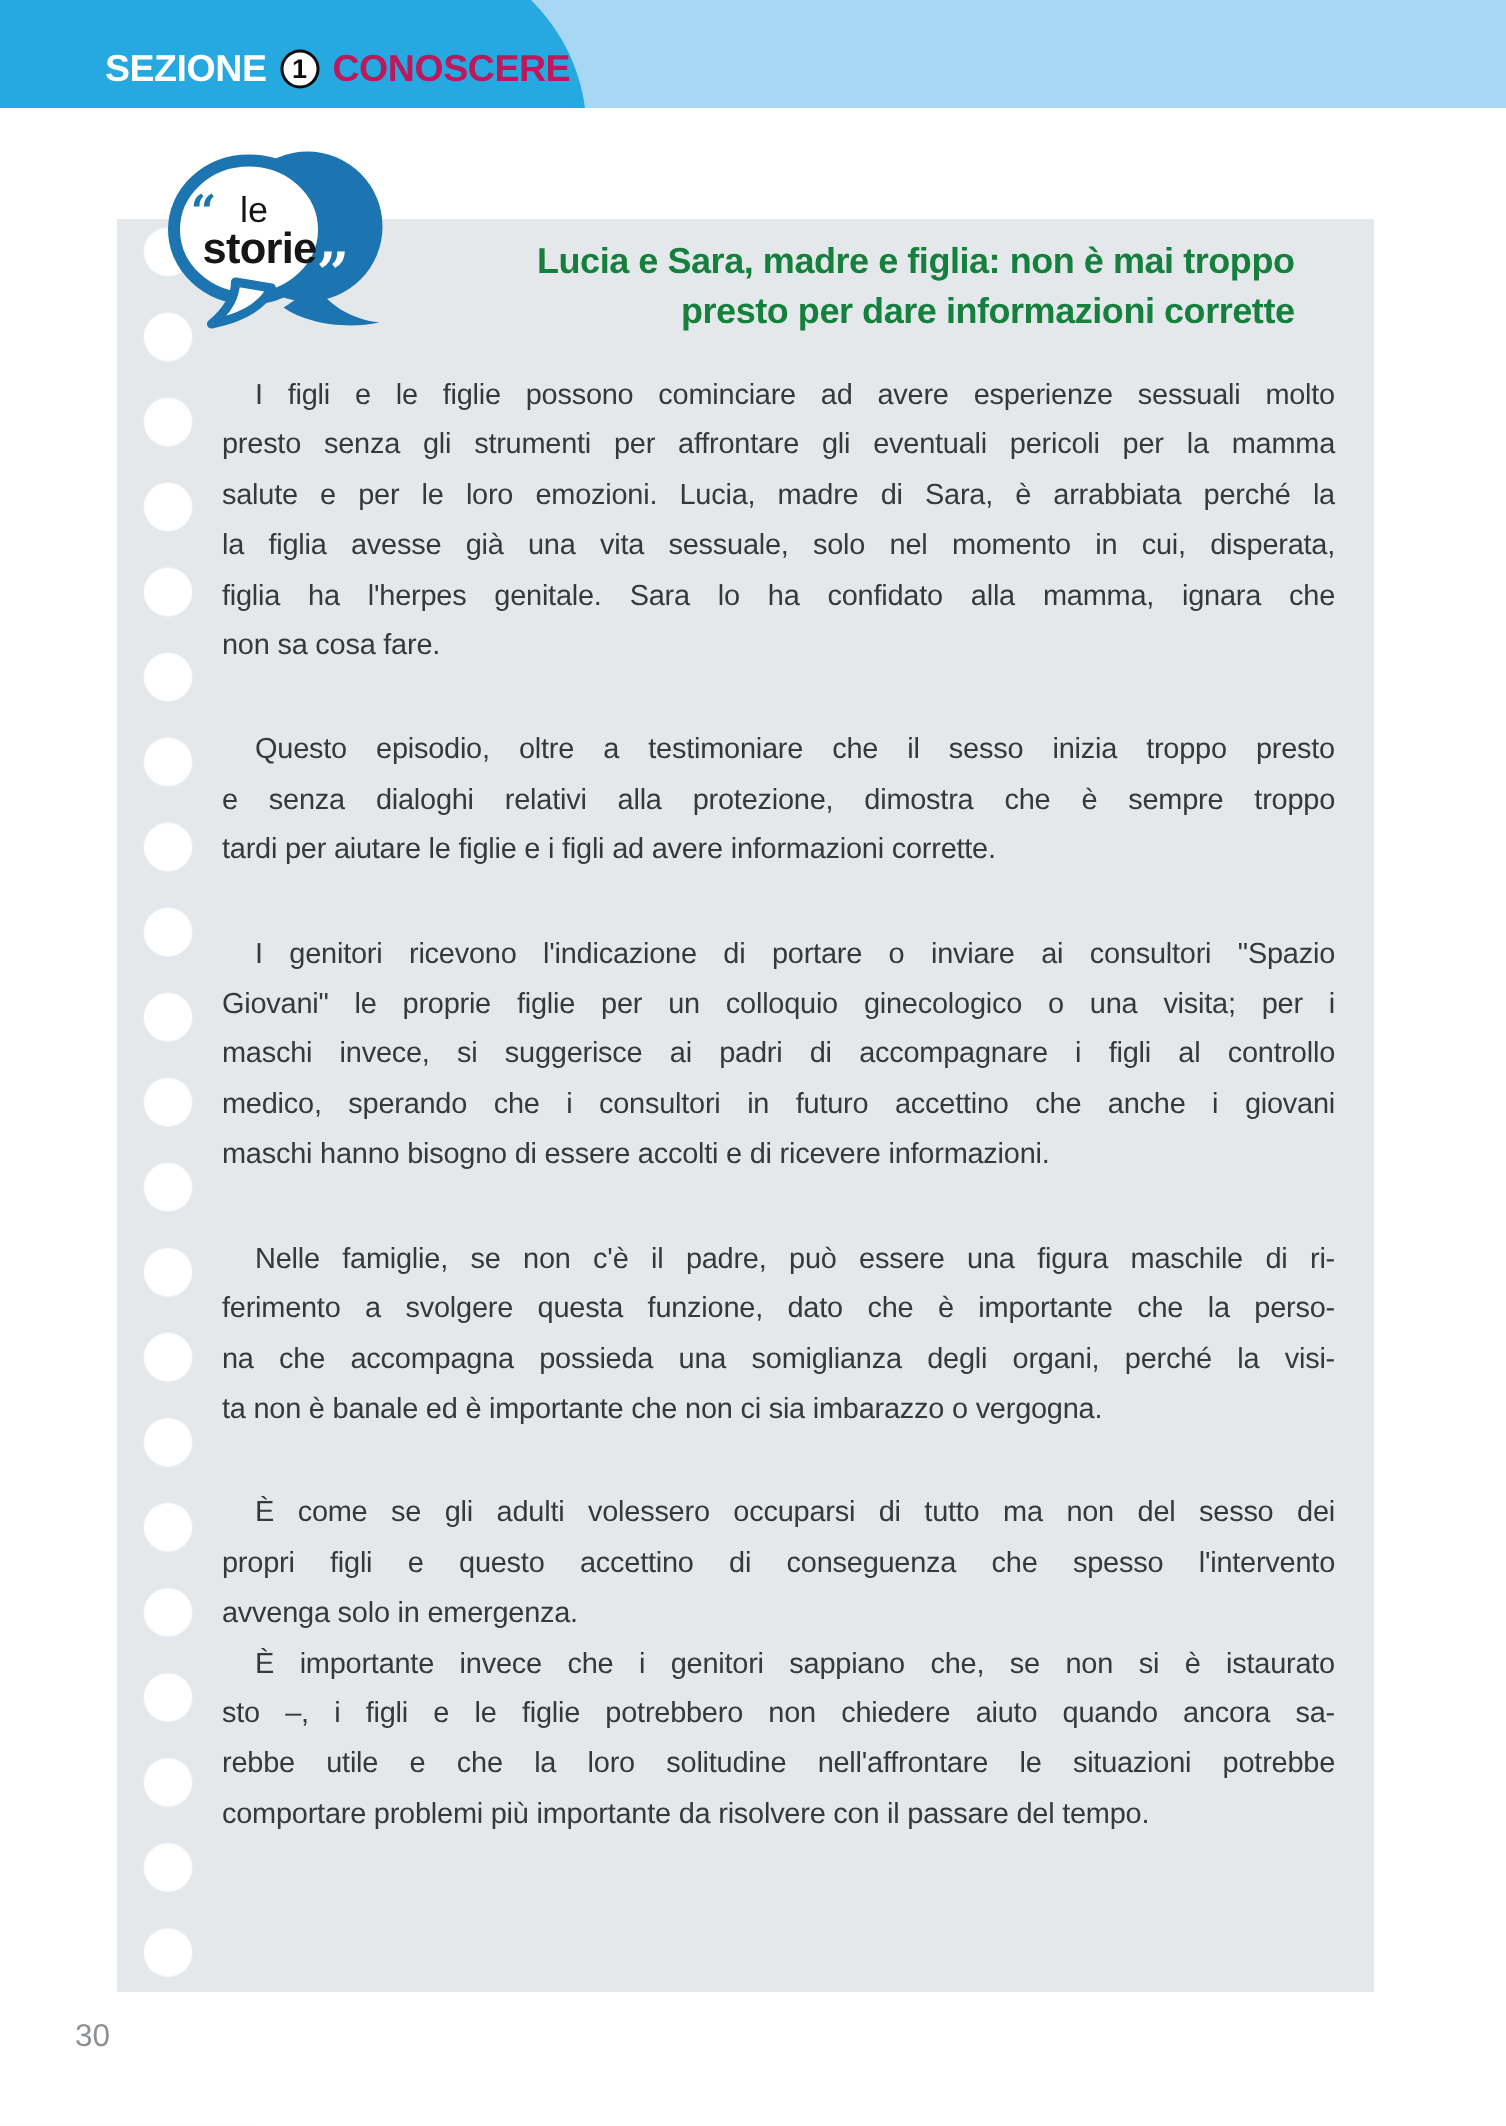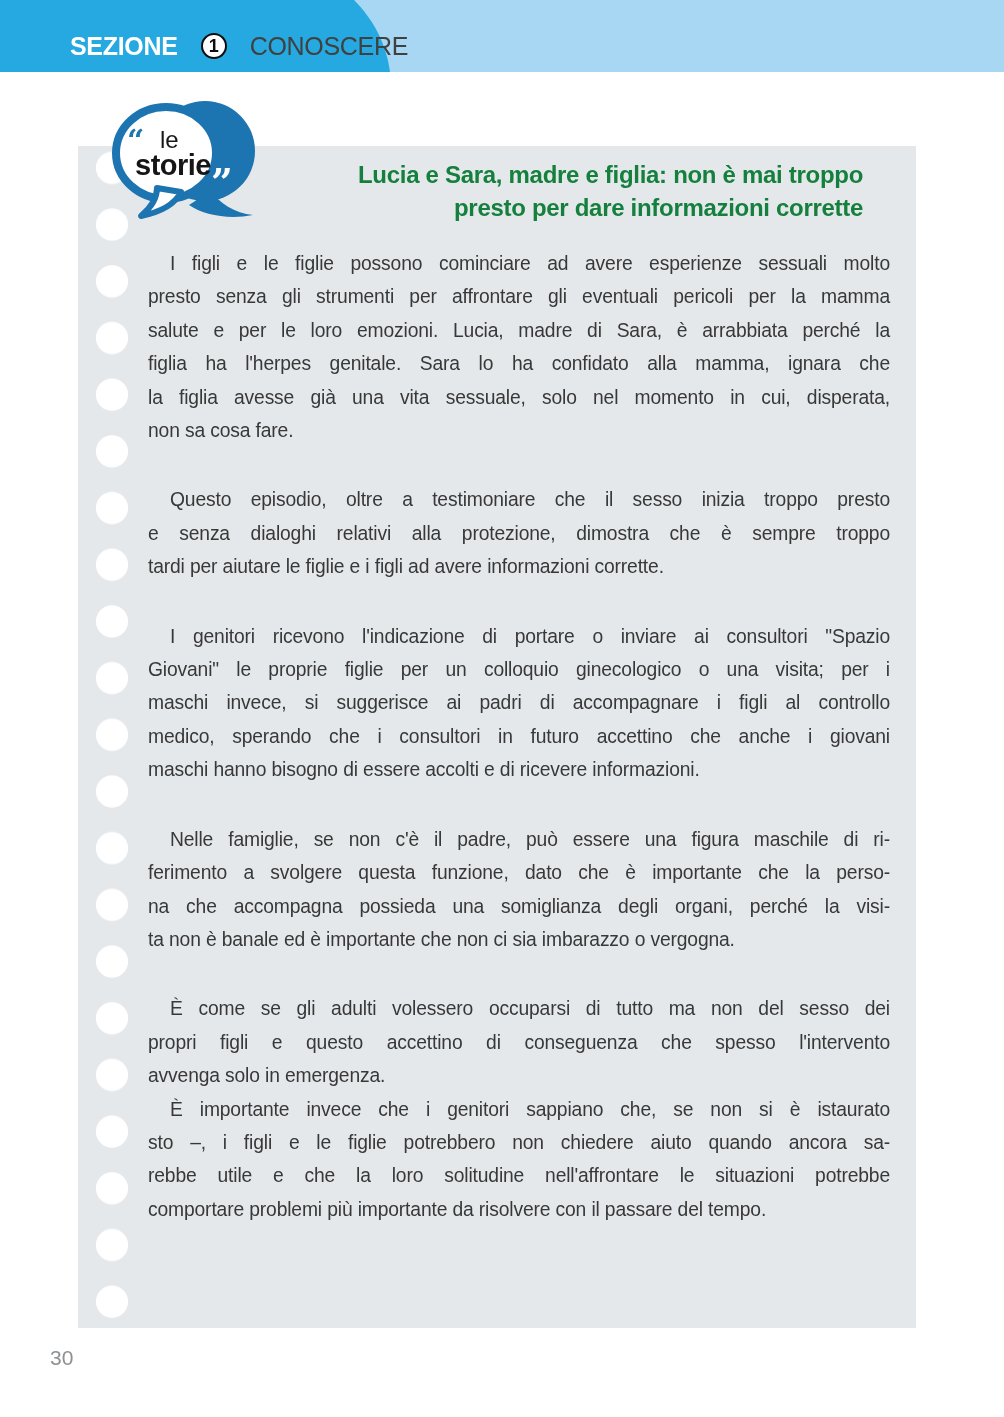--- a/index.html
+++ b/index.html
@@ -2,26 +2,26 @@
 <html lang="it"><head>
 <meta charset="utf-8">
 <style>
   html,body{margin:0;padding:0;background:#ffffff;}
   .page{position:relative;width:1004px;height:1417px;background:#ffffff;overflow:hidden;
         font-family:"Liberation Sans",sans-serif;}
 
   
   .header-band{position:absolute;left:0;top:0;width:1004px;height:72px;background:#a7d7f2;}
   .header-dark{position:absolute;left:0;top:0;width:392px;height:72px;display:block;}
-  .header-content{position:absolute;left:70px;top:0;height:92px;display:flex;align-items:center;gap:23px;}
+  .header-content{position:absolute;left:70px;top:0;height:92px;display:flex;align-items:center;gap:9px;}
   .sez{color:#ffffff;font-weight:700;font-size:25px;letter-spacing:-0.3px;}
   .num-circle{width:26px;height:26px;border-radius:50%;background:#ffffff;border:2px solid #0d0d0d;
               display:flex;align-items:center;justify-content:center;box-sizing:border-box;}
   .num-circle span{font-weight:700;font-size:18px;color:#0d0d0d;line-height:1;}
-  .cono{color:#404040;font-weight:400;font-size:25px;letter-spacing:-0.3px;}
+  .cono{color:#be185d;font-weight:700;font-size:25px;letter-spacing:-0.3px;}
 
   
   .panel{position:absolute;left:78px;top:146px;width:838px;height:1182px;background:#e5e8eb;}
   .holes{position:absolute;left:16px;top:0;bottom:0;width:36px;
          background-image:radial-gradient(circle 16.5px at 18px 28.3px,#ffffff 15.6px,rgba(255,255,255,0) 16.6px);
          background-size:36px 56.7px;background-repeat:repeat-y;background-position:0 -6.4px;}
 
   
   .logo{position:absolute;left:105px;top:94px;width:156px;height:134px;}
   .lq{font-family:"DejaVu Serif",serif;font-weight:bold;font-size:30px;fill:#1c74b0;}
@@ -81,22 +81,22 @@
 
   <h1 class="title"><span>Lucia e Sara, madre e figlia: non è mai troppo</span><br>
     <span>presto per dare informazioni corrette</span>
   </h1>
 
   <div class="body">
       <div class="para">
         <div class="bline first">I figli e le figlie possono cominciare ad avere esperienze sessuali molto</div>
         <div class="bline">presto senza gli strumenti per affrontare gli eventuali pericoli per la mamma</div>
         <div class="bline">salute e per le loro emozioni. Lucia, madre di Sara, è arrabbiata perché la</div>
+        <div class="bline">la figlia avesse già una vita sessuale, solo nel momento in cui, disperata,</div>
         <div class="bline">figlia ha l'herpes genitale. Sara lo ha confidato alla mamma, ignara che</div>
-        <div class="bline">la figlia avesse già una vita sessuale, solo nel momento in cui, disperata,</div>
         <div class="bline last">non sa cosa fare.</div>
       </div>
       <div class="para">
         <div class="bline first">Questo episodio, oltre a testimoniare che il sesso inizia troppo presto</div>
         <div class="bline">e senza dialoghi relativi alla protezione, dimostra che è sempre troppo</div>
         <div class="bline last">tardi per aiutare le figlie e i figli ad avere informazioni corrette.</div>
       </div>
       <div class="para">
         <div class="bline first">I genitori ricevono l'indicazione di portare o inviare ai consultori "Spazio</div>
         <div class="bline">Giovani" le proprie figlie per un colloquio ginecologico o una visita; per i</div>

